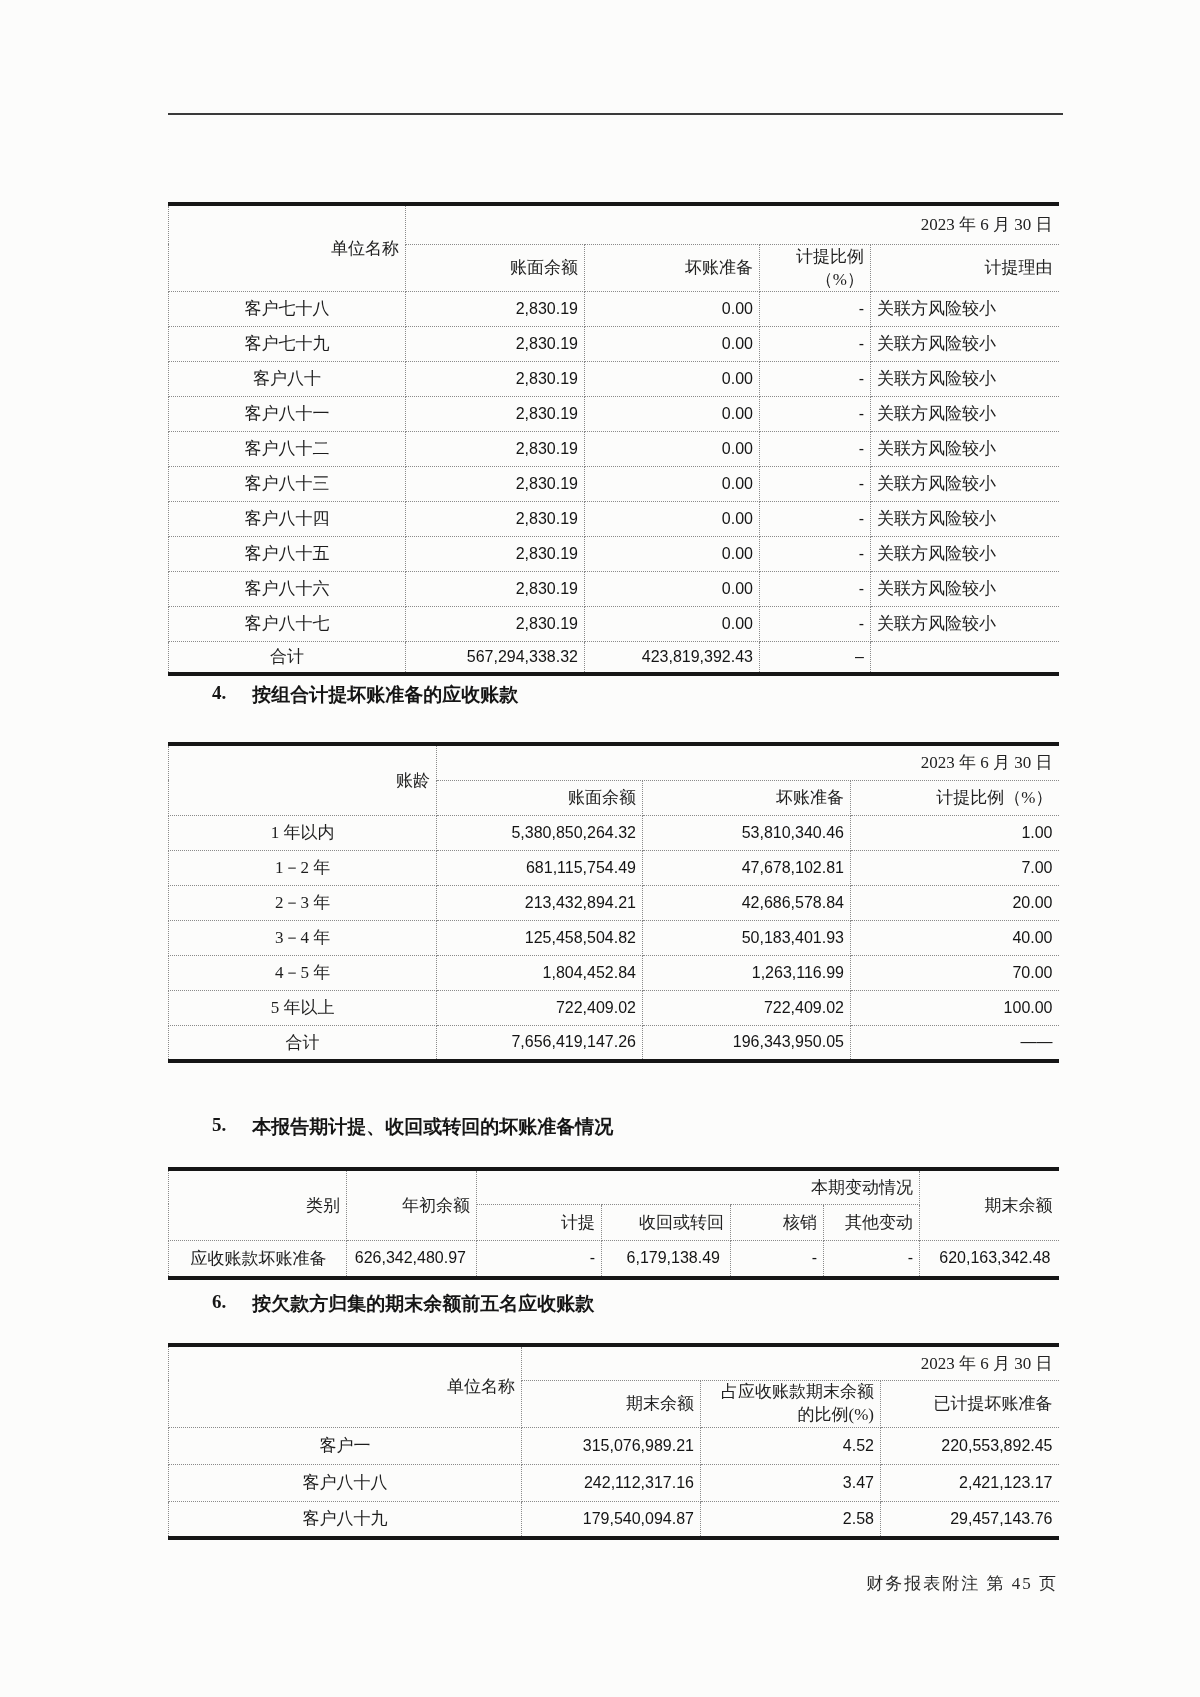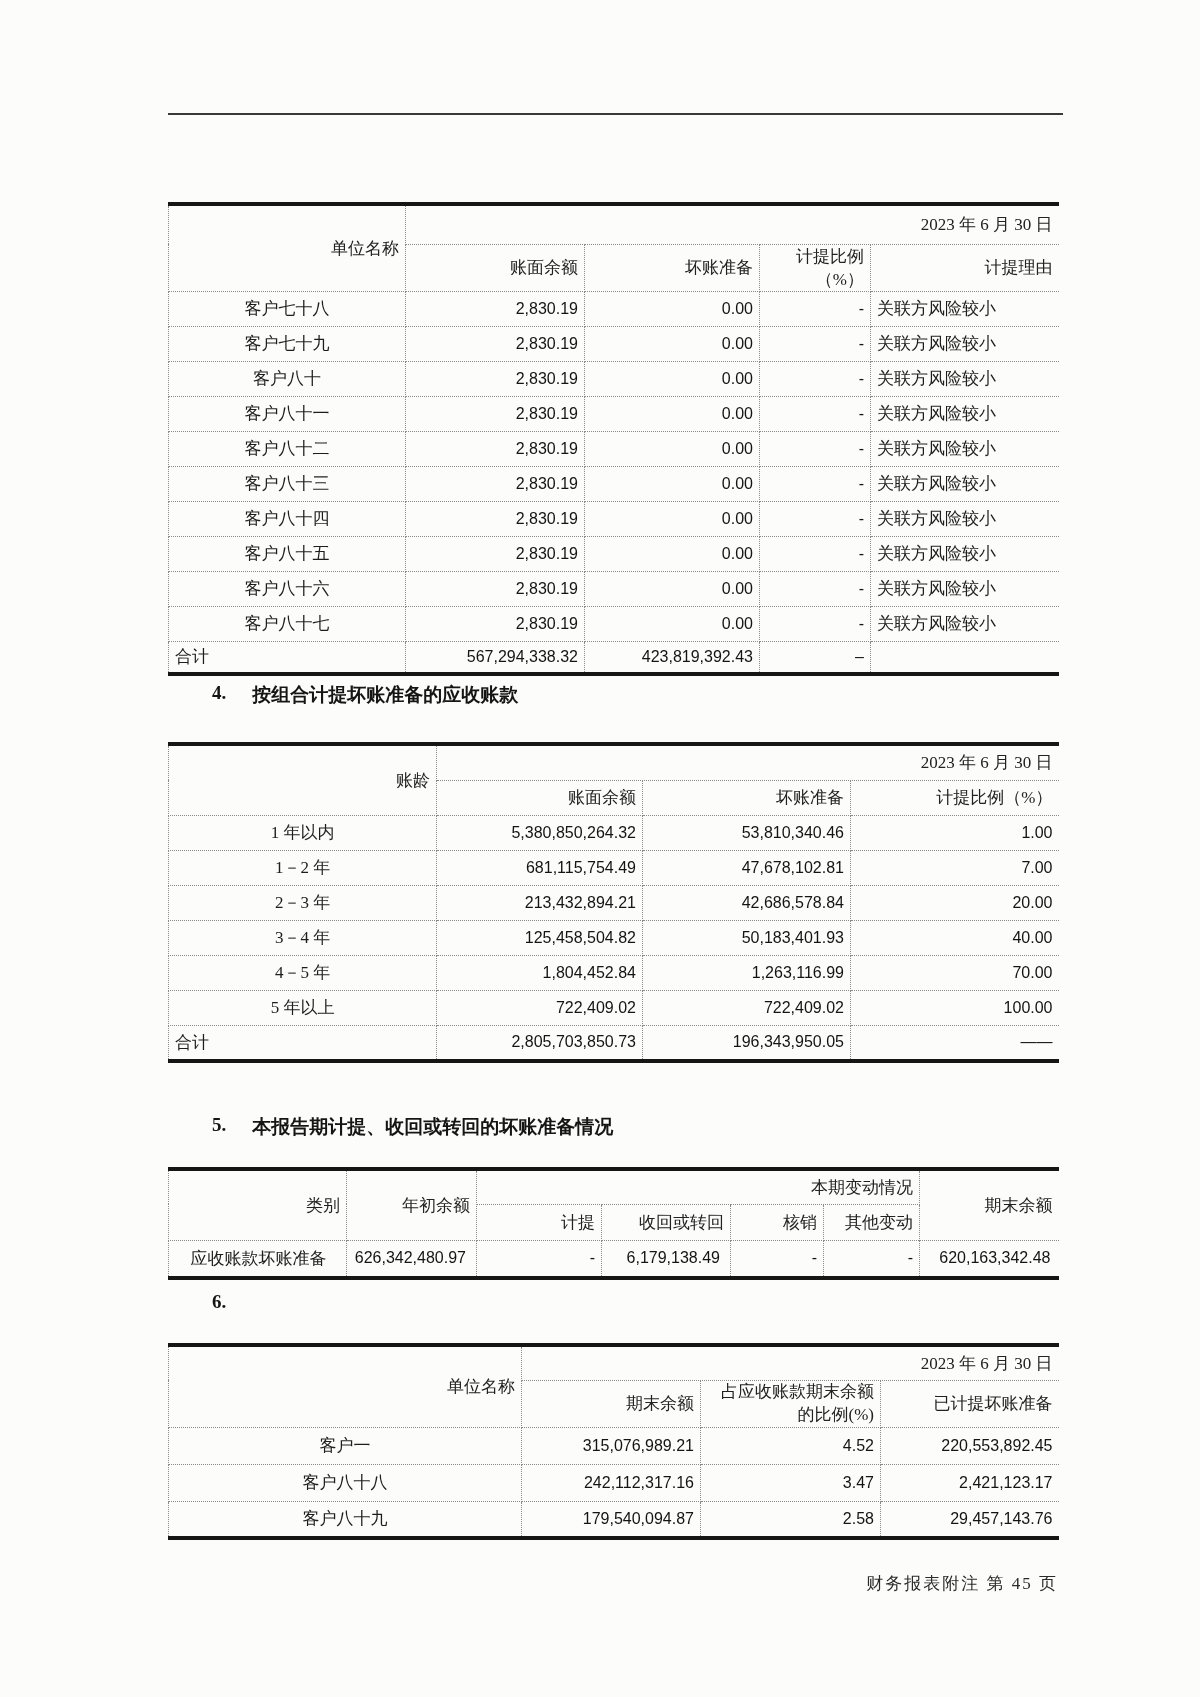--- a/index.html
+++ b/index.html
@@ -25,21 +25,21 @@
     font-weight:normal;overflow:hidden;
   }
   .fin-table tr > *:last-child{border-right:none;}
   .hdr{text-align:right;color:#222;}
   .lbl{text-align:center;padding-left:11px;}
   .num{
     text-align:right;padding-right:17px;
     font-family:"Liberation Sans","DejaVu Sans",sans-serif;
     font-size:16px;color:#141414;
   }
-  .ctr{text-align:left;}
+  .ctr{text-align:center;}
   .reason{text-align:left;padding-left:13px;margin-left:17px;}
   .section-heading{
     position:absolute;left:212px;
     font-size:19px;font-weight:bold;color:#151515;
     display:flex;gap:26px;white-space:nowrap;
   }
   .footer{
     position:absolute;left:168px;top:1572px;width:890px;
     text-align:right;font-size:17px;color:#2a2a2a;
     letter-spacing:2px;
@@ -218,21 +218,21 @@
       <td class="num">70.00</td>
     </tr>
     <tr class="r">
       <td class="lbl">5 年以上</td>
       <td class="num">722,409.02</td>
       <td class="num">722,409.02</td>
       <td class="num">100.00</td>
     </tr>
     <tr class="tr-total">
       <td class="ctr">合计</td>
-      <td class="num">2,805,703,850.73</td>
+      <td class="num">7,656,419,147.26</td>
       <td class="num">196,343,950.05</td>
       <td class="num">——</td>
     </tr>
   </tbody>
     </table>
 
   <div class="section-heading" id="heading5">
     <span>5.</span>
     <span>本报告期计提、收回或转回的坏账准备情况</span>
   </div>
@@ -267,20 +267,21 @@
       <td class="num" style="padding-right:10px">6,179,138.49</td>
       <td class="num">-</td>
       <td class="num">-</td>
       <td class="num" style="padding-right:8px">620,163,342.48</td>
     </tr>
   </tbody>
     </table>
 
   <div class="section-heading" id="heading6">
     <span>6.</span>
+    <span>按欠款方归集的期末余额前五名应收账款</span>
   </div>
 
   <table class="fin-table" id="table4">
     <colgroup>
       <col style="width:353px">
         <col style="width:179px">
         <col style="width:180px">
         <col style="width:178px">
     </colgroup>
     <tbody>

